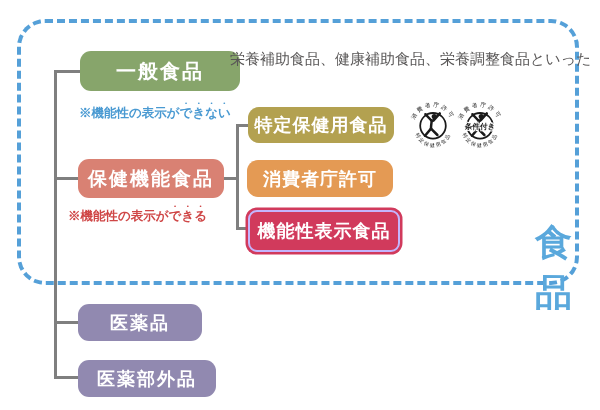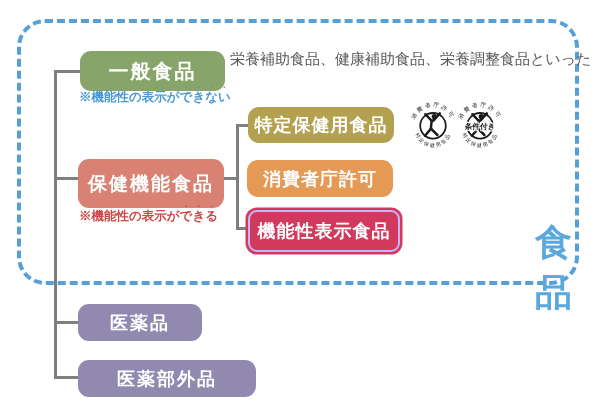--- a/index.html
+++ b/index.html
@@ -19,32 +19,32 @@
   .stub-health{left:54px;top:177px;width:26px;}
   .stub-pharma{left:54px;top:321px;width:26px;}
   .stub-quasi{left:54px;top:376px;width:26px;}
   .sub-stub-from-health{left:223px;top:177px;width:16px;}
   .sub-trunk{left:236px;top:124px;width:3px;height:106px;}
   .sub-stub-tokuho{left:236px;top:124px;width:14px;}
   .sub-stub-claims{left:236px;top:227px;width:12px;}
 
   .box{position:absolute;display:flex;align-items:center;justify-content:center;
     color:#fff;font-weight:bold;border-radius:11px;letter-spacing:2px;}
-  .box-general{left:80px;top:51px;width:145px;height:40px;background:var(--green);font-size:20px;}
-  .box-health{left:78px;top:159px;width:146px;height:49px;background:var(--salmon);font-size:19px;}
+  .box-general{left:80px;top:51px;width:160px;height:40px;background:var(--green);font-size:20px;}
+  .box-health{left:78px;top:159px;width:146px;height:39px;background:var(--salmon);font-size:19px;}
   .box-tokuho{left:248px;top:107px;width:146px;height:36px;background:var(--khaki);font-size:18px;letter-spacing:1px;}
   .box-nutrient{left:247px;top:160px;width:146px;height:37px;background:var(--orange);font-size:18px;letter-spacing:1px;}
   .box-claims{left:248px;top:210px;width:148px;height:38px;background:var(--crimson);font-size:18px;letter-spacing:1px;
     border:2px solid #c4b5fd;box-shadow:0 0 0 2.5px var(--crimson);border-radius:9px;}
   .box-pharma{left:78px;top:304px;width:124px;height:37px;background:var(--purple);font-size:18px;}
-  .box-quasi{left:78px;top:360px;width:178px;height:37px;background:var(--purple);font-size:18px;text-align:right;}
+  .box-quasi{left:78px;top:360px;width:138px;height:37px;background:var(--purple);font-size:18px;text-align:right;}
 
   .note{position:absolute;font-size:12.5px;font-weight:bold;white-space:nowrap;}
-  .note-general{left:79px;top:84px;color:var(--note-blue);}
-  .note-health{left:79px;top:203px;color:var(--note-red);}
+  .note-general{left:79px;top:100px;color:var(--note-blue);}
+  .note-health{left:68px;top:203px;color:var(--note-red);}
   .emph{-webkit-text-emphasis:filled dot;text-emphasis:filled dot;}
 
   .description{position:absolute;left:230px;top:51px;font-size:15px;line-height:17px;
     color:var(--text-gray);white-space:nowrap;font-family:Liberation Serif, serif;}
 
   .seal{position:absolute;width:48px;height:60px;}
   .seal-1{left:409px;top:91px;}
   .seal-2{left:456px;top:91px;}
   .seal .stroke{stroke:var(--seal-black);fill:none;}
   .seal text{fill:var(--seal-black);font-family:"Liberation Sans",sans-serif;}

